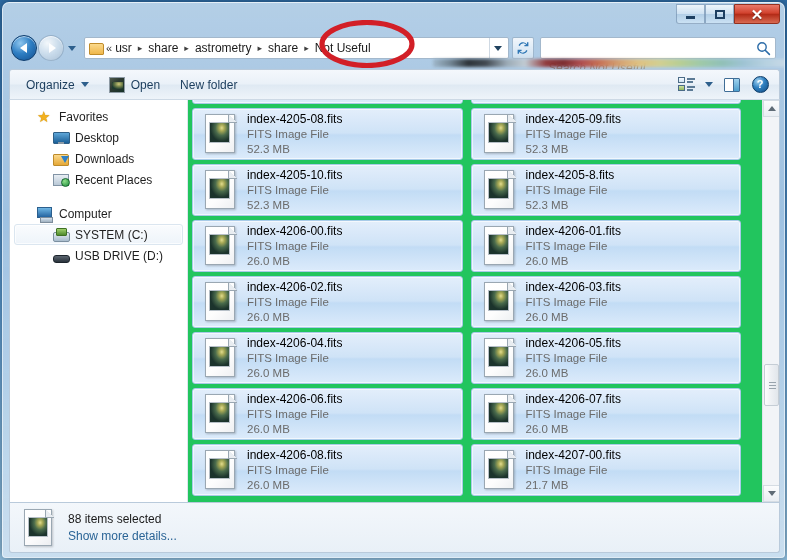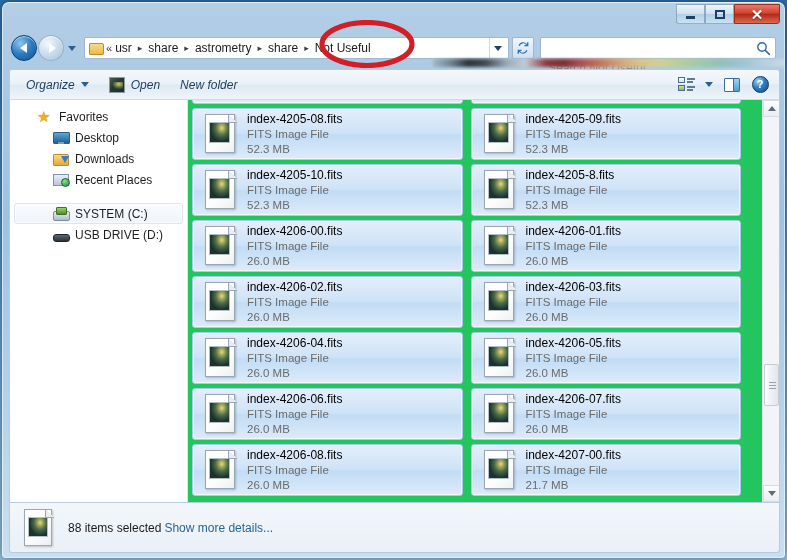--- a/index.html
+++ b/index.html
@@ -267,21 +267,20 @@
   .tb-item {
     display: flex;
     align-items: center;
     height: 24px;
     padding: 0 9px;
     font-size: 12px;
     color: #1a3c5c;
     border: 1px solid transparent;
     border-radius: 3px;
     white-space: nowrap;
-    font-style: italic;
   }
   .tb-caret {
     width: 0; height: 0;
     border-left: 4px solid transparent;
     border-right: 4px solid transparent;
     border-top: 5px solid #2d5f8c;
     margin-left: 6px;
   }
   .tb-fileicon {
     width: 16px; height: 16px;
@@ -646,21 +645,21 @@
     border-left: 1px solid #9aa7b2;
     border-bottom: 1px solid #9aa7b2;
     background: linear-gradient(45deg,#e9edf1 50%, transparent 50%);
   }
   .sb-icon .thumb {
     position: absolute; left: 6px; top: 9px;
     width: 20px; height: 20px;
     border: 1px solid #b6bfc7;
     background: radial-gradient(ellipse at 62% 26%, #e2dc8e 0%, #a6a855 16%, #4a6b4c 38%, #1b332c 68%);
   }
-  .sb-lines { display: flex; gap: 3px; }
+  .sb-lines { display: flex; flex-direction: column; gap: 3px; }
   .sb-title { font-size: 12px; color: #1a1a1a; }
   .sb-link { font-size: 12px; color: #2a6496; }
 
   
   .annot {
     position: absolute;
     left: 316px; top: 17px;
     width: 96px; height: 48px;
     pointer-events: none;
     z-index: 50;
@@ -794,20 +793,24 @@
           <span>Downloads</span>
         </div>
         <div class="nav-row child">
           <span class="nav-ico ico-recent"></span>
           <span>Recent Places</span>
         </div>
       </div>
 
 
       <div class="nav-group">
+        <div class="nav-row">
+          <span class="nav-ico ico-comp"></span>
+          <span>Computer</span>
+        </div>
         <div class="nav-row child selected">
           <span class="nav-ico ico-hdd"></span>
           <span>SYSTEM (C:)</span>
         </div>
         <div class="nav-row child">
           <span class="nav-ico ico-usb"></span>
           <span>USB DRIVE (D:)</span>
         </div>
       </div>
 

